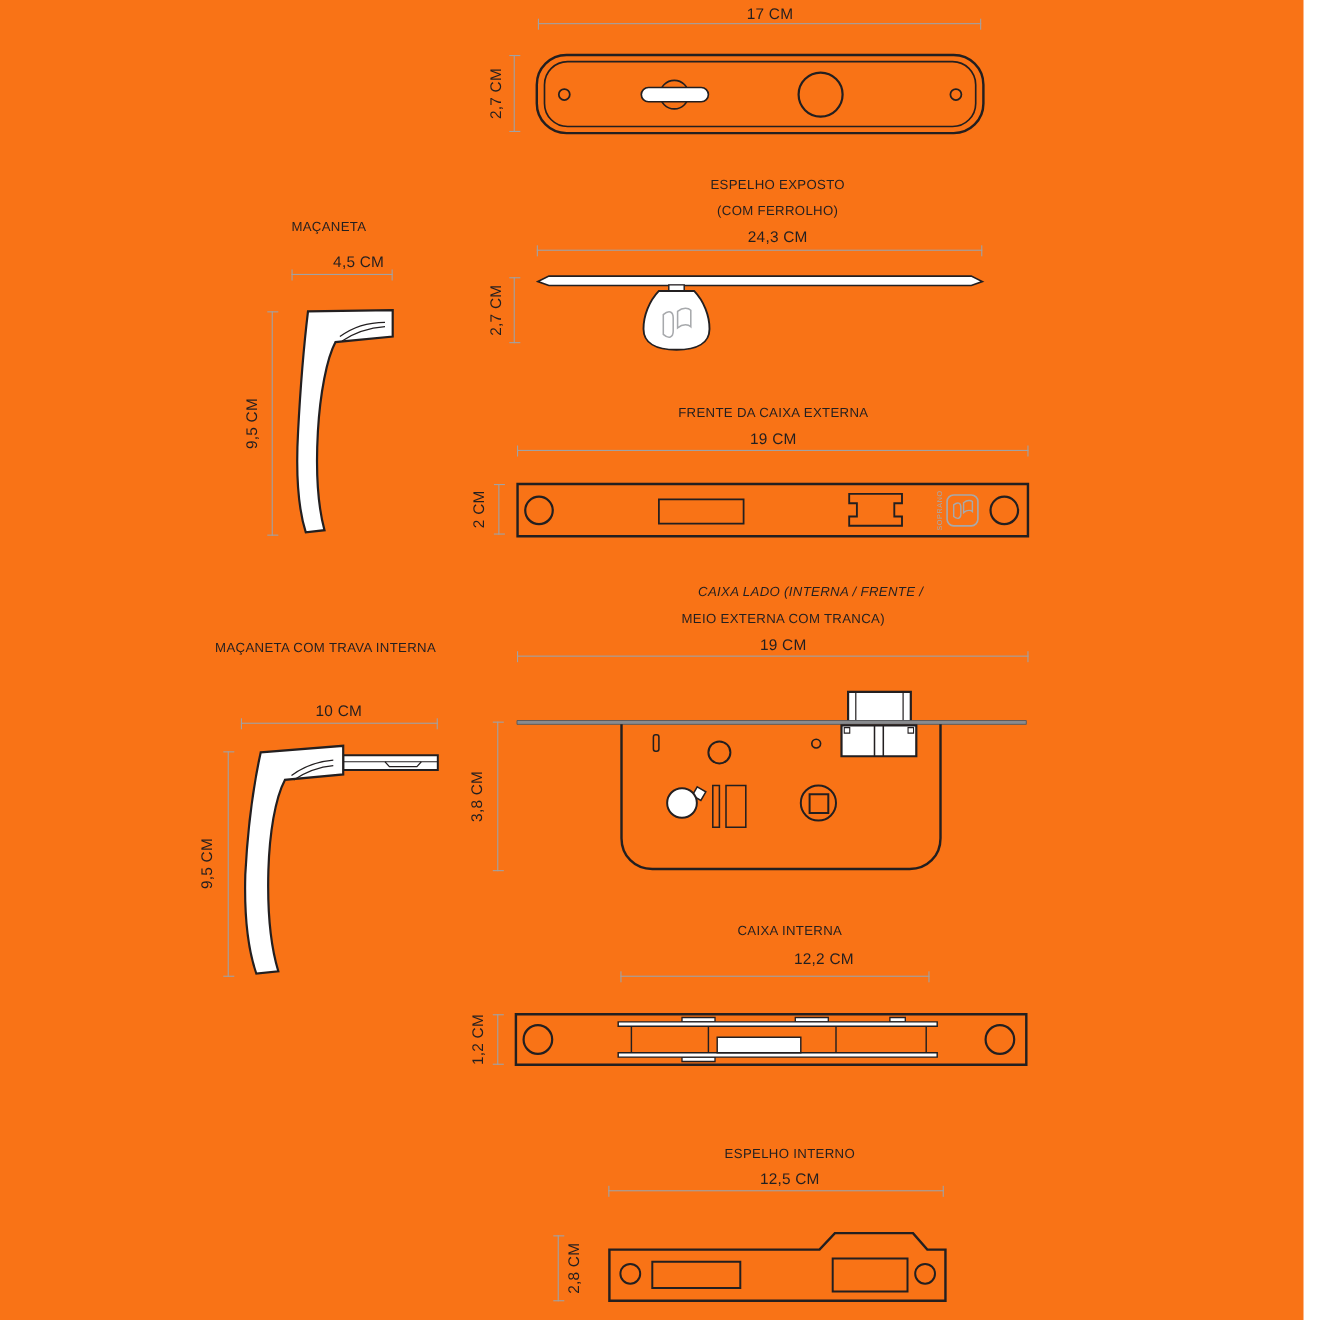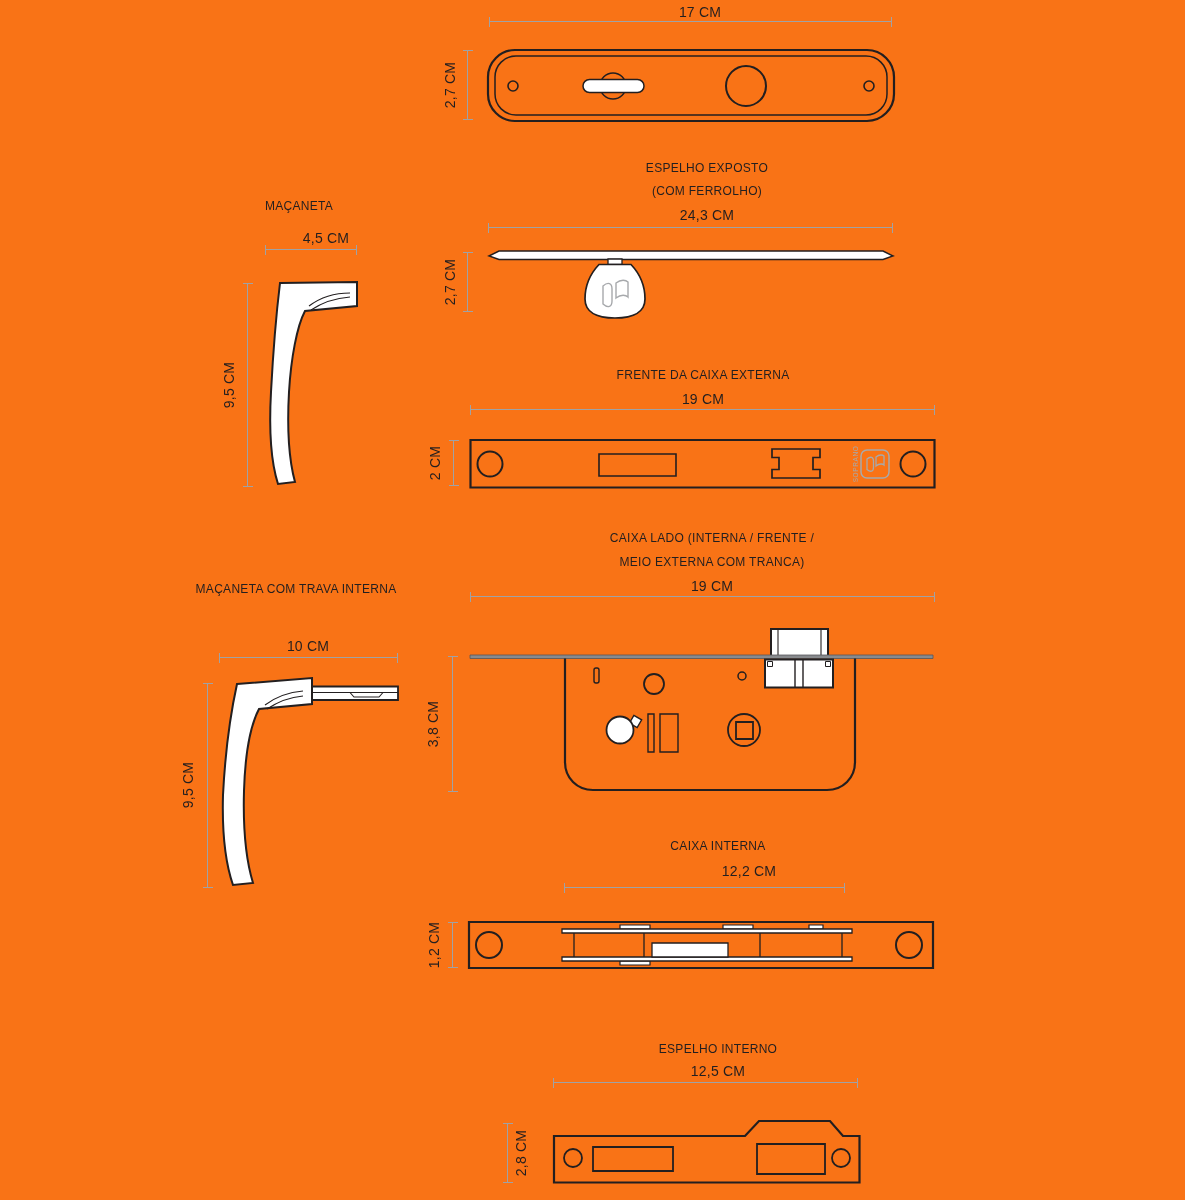--- a/index.html
+++ b/index.html
@@ -103,21 +103,21 @@
       <g>
         <rect class="gray" x="392" y="12" width="28" height="28" rx="6" stroke-width="1.5"></rect>
         <path class="gray" d="M398,21 c3.5,-3 6.5,-2 6.5,2 v6.5 c0,4 -3,5 -6.5,2 z" stroke-width="1.3"></path>
         <path class="gray" d="M407,19 c3.5,-3 7,-2 8,-1 v9 c-1,-1 -4.5,-2 -8,1 z" stroke-width="1.3"></path>
       </g>
       <circle class="ink" cx="444" cy="26" r="12.5" stroke-width="2"></circle>
     </svg>
   </section>
 
   <section class="layer">
-    <div class="title" style="left:712px;top:532px;">CAIXA LADO (INTERNA / FRENTE /</div>
+    <div class="title" style="left:737px;top:532px;font-style:italic;">CAIXA LADO (INTERNA / FRENTE /</div>
     <div class="title" style="left:712px;top:556px;">MEIO EXTERNA COM TRANCA)</div>
     <div class="dimlabel" style="left:712px;top:579px;">19 CM</div>
     <div class="hdim" style="left:470px;top:596px;width:465px;"></div>
     <div class="vdim" style="left:452px;top:656px;height:136px;"></div>
     <div class="vlabel" style="left:433px;top:724px;">3,8 CM</div>
 
     <svg style="left:470px;top:624px;" width="465" height="172" viewBox="0 0 465 172">
       <rect class="inkw" x="301" y="5" width="57" height="27" stroke-width="2"></rect>
       <line class="ink" x1="308" y1="5" x2="308" y2="31" stroke-width="1.1"></line>
       <line class="ink" x1="351" y1="5" x2="351" y2="31" stroke-width="1.1"></line>

